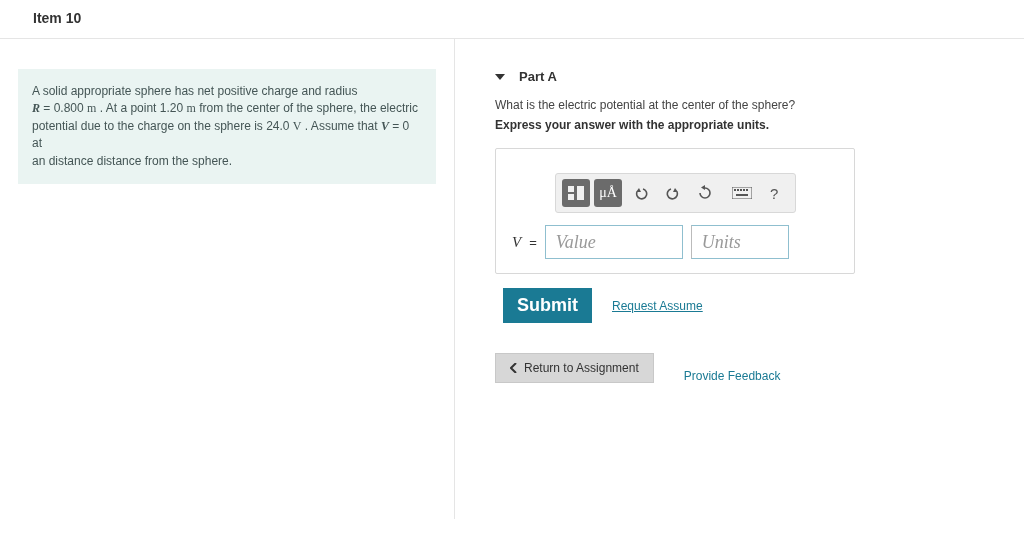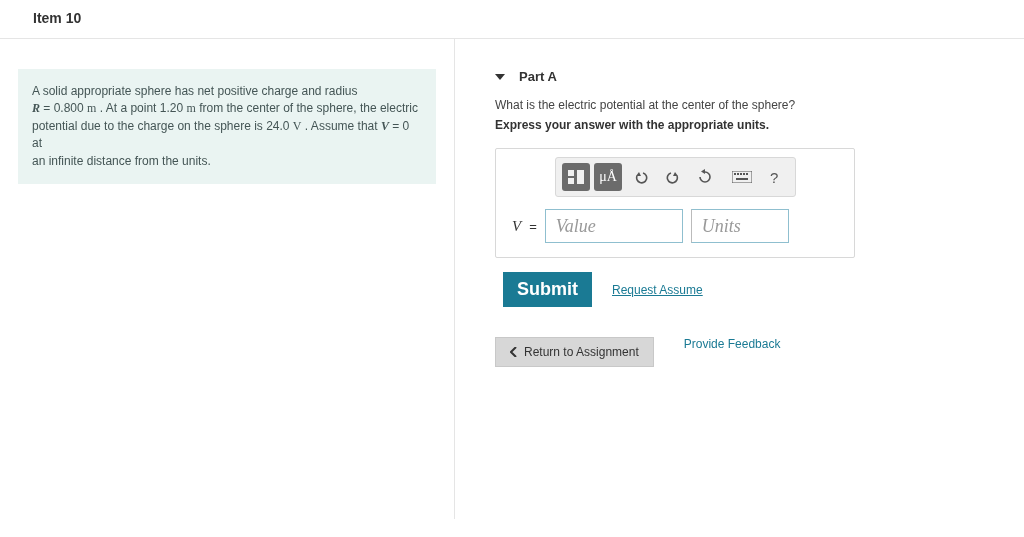--- a/index.html
+++ b/index.html
@@ -77,21 +77,21 @@
     border: 1px solid #d8d8d8;
     border-radius: 2px;
     width: 360px;
     padding: 8px 10px 14px 10px;
   }
   .toolbar {
     background: #f0f0f0;
     border: 1px solid #d8d8d8;
     border-radius: 3px;
     width: 241px;
-    margin: 0 auto 12px auto;
+    margin: 16px auto 12px auto;
     padding: 5px 6px;
     display: flex;
     align-items: center;
     gap: 4px;
   }
   .tool-btn {
     width: 30px; height: 28px;
     display: flex;
     align-items: center;
     justify-content: center;
@@ -153,21 +153,21 @@
     margin-left: 8px;
   }
   .request-link {
     color: #1a7a94;
     text-decoration: underline;
     font-size: 12px;
     cursor: pointer;
   }
   .footer-row {
     display: flex;
-    align-items: flex-start;
+    align-items: flex-end;
     gap: 30px;
     margin-top: 30px;
   }
   .return-btn {
     background: #d7d7d7;
     border: 1px solid #c8c8c8;
     padding: 7px 14px;
     font-size: 12px;
     color: #333;
     cursor: pointer;
@@ -190,21 +190,21 @@
   </div>
   <div class="hr"></div>
 
   <div class="main">
 
     <div class="left">
       <div class="problem-box">
         <span>A solid appropriate sphere has net positive charge and radius</span><br>
         <span class="mathit">R</span><span> = 0.800 </span><span class="unit">m</span><span> . At a point 1.20 </span><span class="unit">m</span><span> from the center of the sphere, the electric</span><br>
         <span>potential due to the charge on the sphere is 24.0 </span><span class="unit">V</span><span> . Assume that </span><span class="mathit">V</span><span> = 0 at</span><br>
-        <span>an infinite distance from the units.</span>
+        <span>an distance distance from the sphere.</span>
       </div>
     </div>
 
     <div class="right">
       <div class="part-header">
         <div class="caret"></div>
         <div class="label">Part A</div>
       </div>
 
       <div class="question">What is the electric potential at the center of the sphere?</div>

